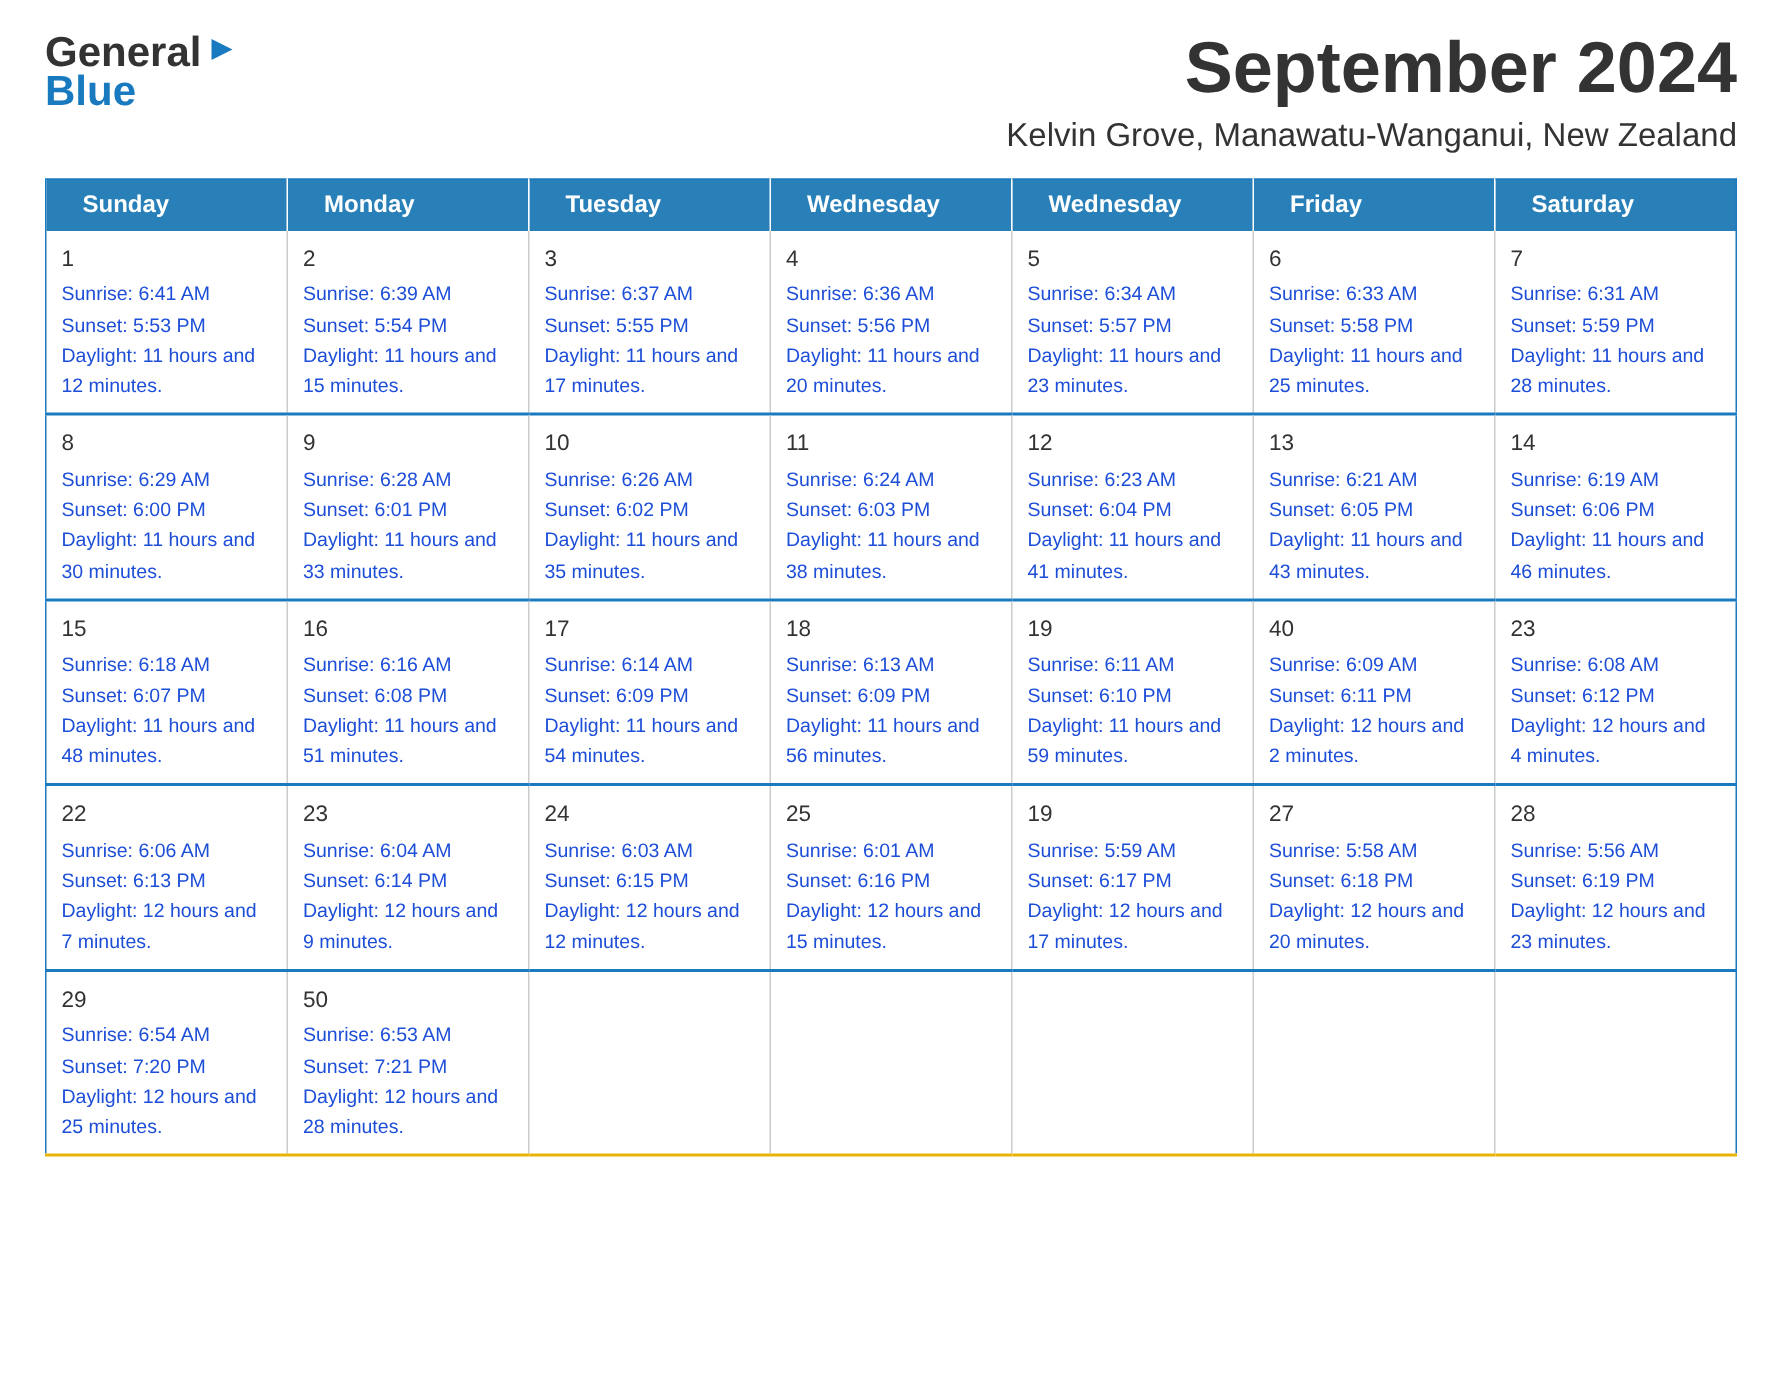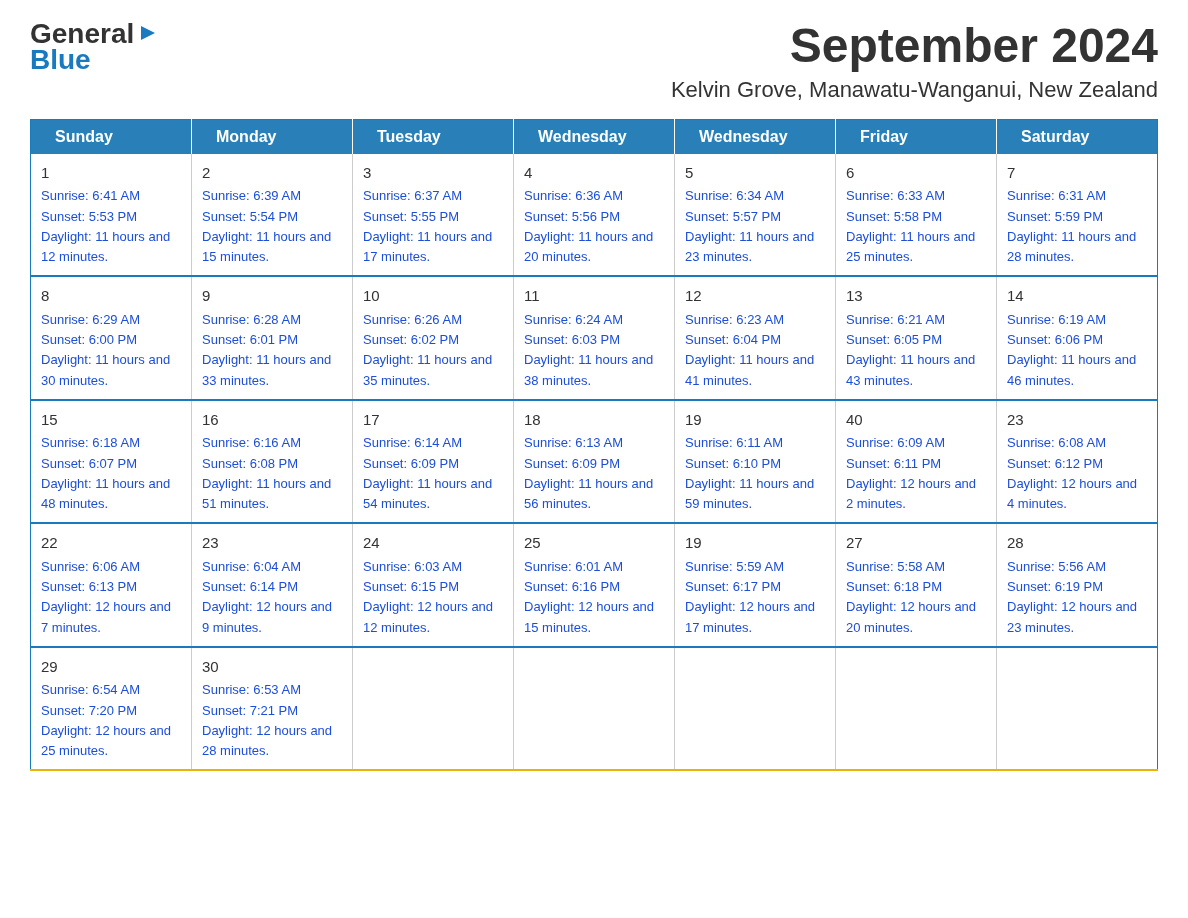--- a/index.html
+++ b/index.html
@@ -193,21 +193,21 @@
         <td><span class="day-number">19</span>
         <span class="day-info">Sunrise: 5:59 AM<br>Sunset: 6:17 PM<br>Daylight: 12 hours and 17 minutes.</span></td>
         <td><span class="day-number">27</span>
         <span class="day-info">Sunrise: 5:58 AM<br>Sunset: 6:18 PM<br>Daylight: 12 hours and 20 minutes.</span></td>
         <td><span class="day-number">28</span>
         <span class="day-info">Sunrise: 5:56 AM<br>Sunset: 6:19 PM<br>Daylight: 12 hours and 23 minutes.</span></td>
       </tr>
       <tr>
         <td><span class="day-number">29</span>
         <span class="day-info">Sunrise: 6:54 AM<br>Sunset: 7:20 PM<br>Daylight: 12 hours and 25 minutes.</span></td>
-        <td><span class="day-number">30</span>
+        <td><span class="day-number">50</span>
         <span class="day-info">Sunrise: 6:53 AM<br>Sunset: 7:21 PM<br>Daylight: 12 hours and 28 minutes.</span></td>
         <td class="empty-cell"></td>
         <td class="empty-cell"></td>
         <td class="empty-cell"></td>
         <td class="empty-cell"></td>
         <td class="empty-cell"></td>
       </tr>
     </tbody>
 </table>
 

